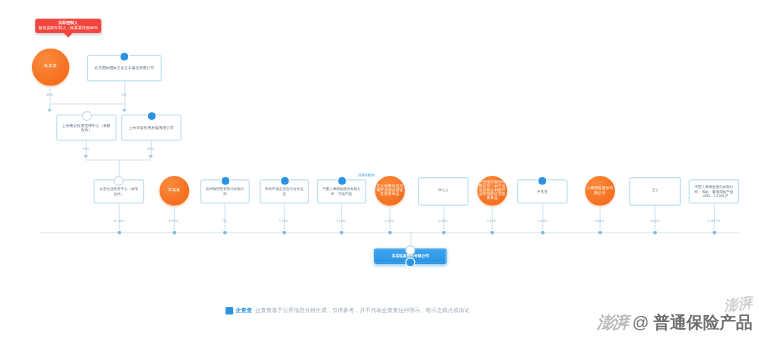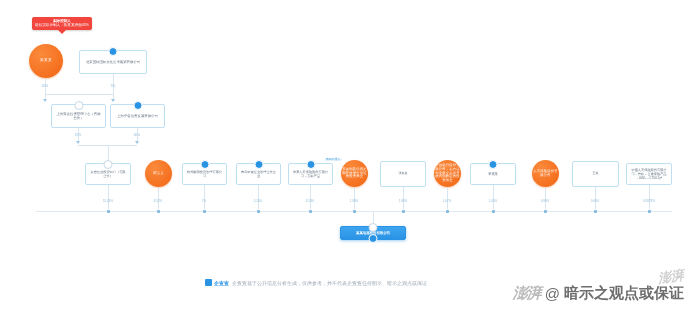--- a/index.html
+++ b/index.html
@@ -277,16 +277,16 @@
       <span>企查查</span>
     </span>
     <span>企查查基于公开信息分析生成，仅供参考，并不代表企查查任何明示、暗示之观点或保证</span>
   </div>
 
   <div class="wm-stamp" style="font-size:13px;">澎湃</div>
 
   <div class="watermark" style="font-size:15px;">
     <span class="wm-brand">澎湃</span>
     <span style="color:#6e6e6e;">@</span>
-    <span class="wm-name">暗示之观点或保证</span>
+    <span class="wm-name">普通保险产品</span>
   </div>
 
 </div>
 
 </body></html>

